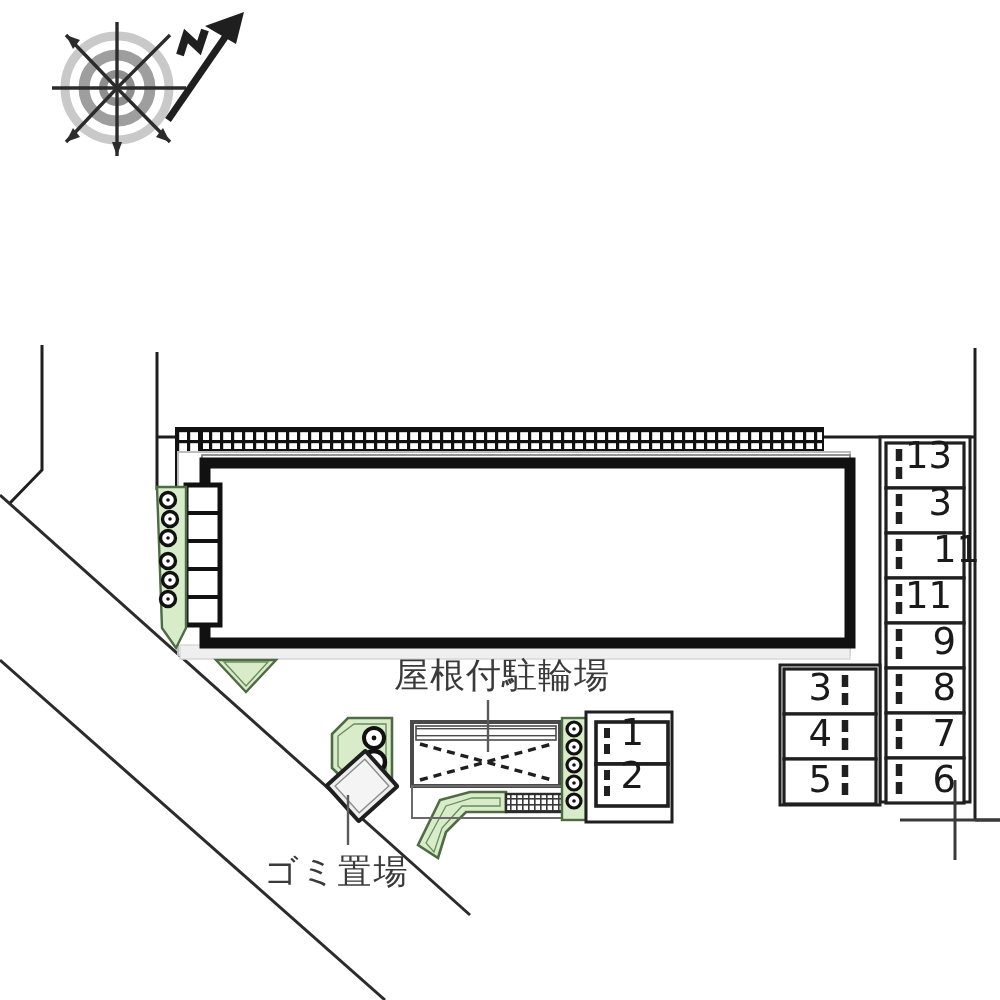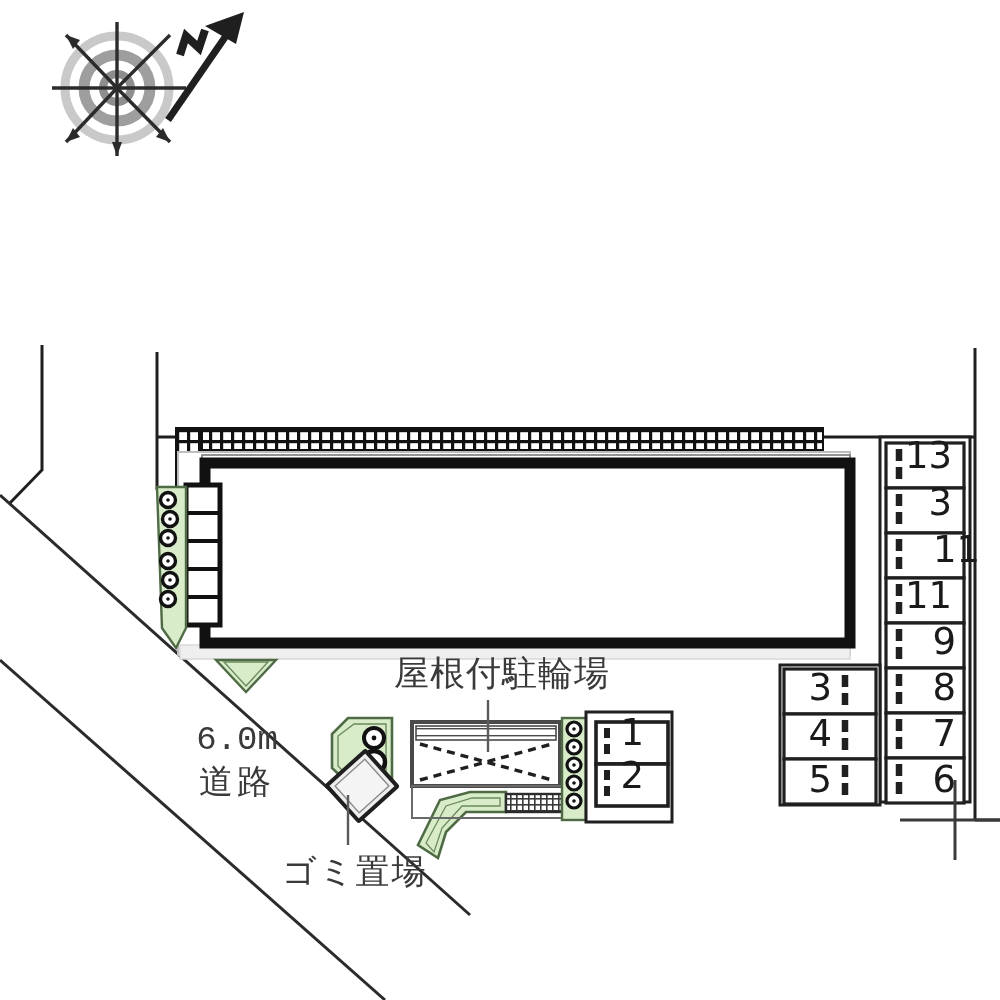--- a/index.html
+++ b/index.html
@@ -19,21 +19,21 @@
   }
   #plan-svg {
     position: absolute;
     left: 0;
     top: 0;
     width: 1000px;
     height: 1000px;
   }
   .jp-label {
     position: absolute;
-    font-family: Liberation Mono, monospace;
+    font-family: Liberation Serif, serif;
     color: #3a3a3a;
     white-space: nowrap;
     font-weight: 500;
     letter-spacing: 1px;
   }
   #label-bicycle {
     left: 394px;
     top: 657px;
     font-size: 35px;
     line-height: 38px;
@@ -47,21 +47,20 @@
     width: 130px;
     letter-spacing: 0px;
   }
   #label-road .road-width { display: block; letter-spacing: 0px; }
   #label-road .road-word { display: block; letter-spacing: 4px; }
   #label-trash {
     left: 264px;
     top: 849px;
     font-size: 34px;
     letter-spacing: 2px;
-    margin-left: 18px;
   }
   .stall-num {
     position: absolute;
     font-family: "DejaVu Sans", "Liberation Sans", sans-serif;
     font-size: 37px;
     color: #1a1a1a;
     line-height: 1;
     text-align: right;
   }
 </style>
@@ -295,24 +294,20 @@
     </g>
 
     <g stroke="#3a3a3a" stroke-width="3" fill="none">
       <line x1="955" y1="780" x2="955" y2="860"></line>
       <line x1="900" y1="820" x2="1000" y2="820"></line>
     </g>
   </svg>
 
   <div class="jp-label" id="label-bicycle">屋根付駐輪場</div>
 
-  <div class="jp-label" id="label-road">
-    <span class="road-width">6.0m</span>
-    <span class="road-word">道路</span>
-  </div>
 
   <div class="jp-label" id="label-trash">ゴミ置場</div>
 
   <div id="stall-numbers">
       <div class="stall-num" style="left: 592px; top: 714px; width: 52px;">1</div>
       <div class="stall-num" style="left: 592px; top: 757px; width: 52px;">2</div>
       <div class="stall-num" style="left: 900px; top: 437px; width: 52px;">13</div>
       <div class="stall-num" style="left: 900px; top: 484px; width: 52px;">3</div>
       <div class="stall-num" style="left: 900px; top: 531px; width: 52px; margin-left: 28px;">11</div>
       <div class="stall-num" style="left: 900px; top: 577px; width: 52px;">11</div>

